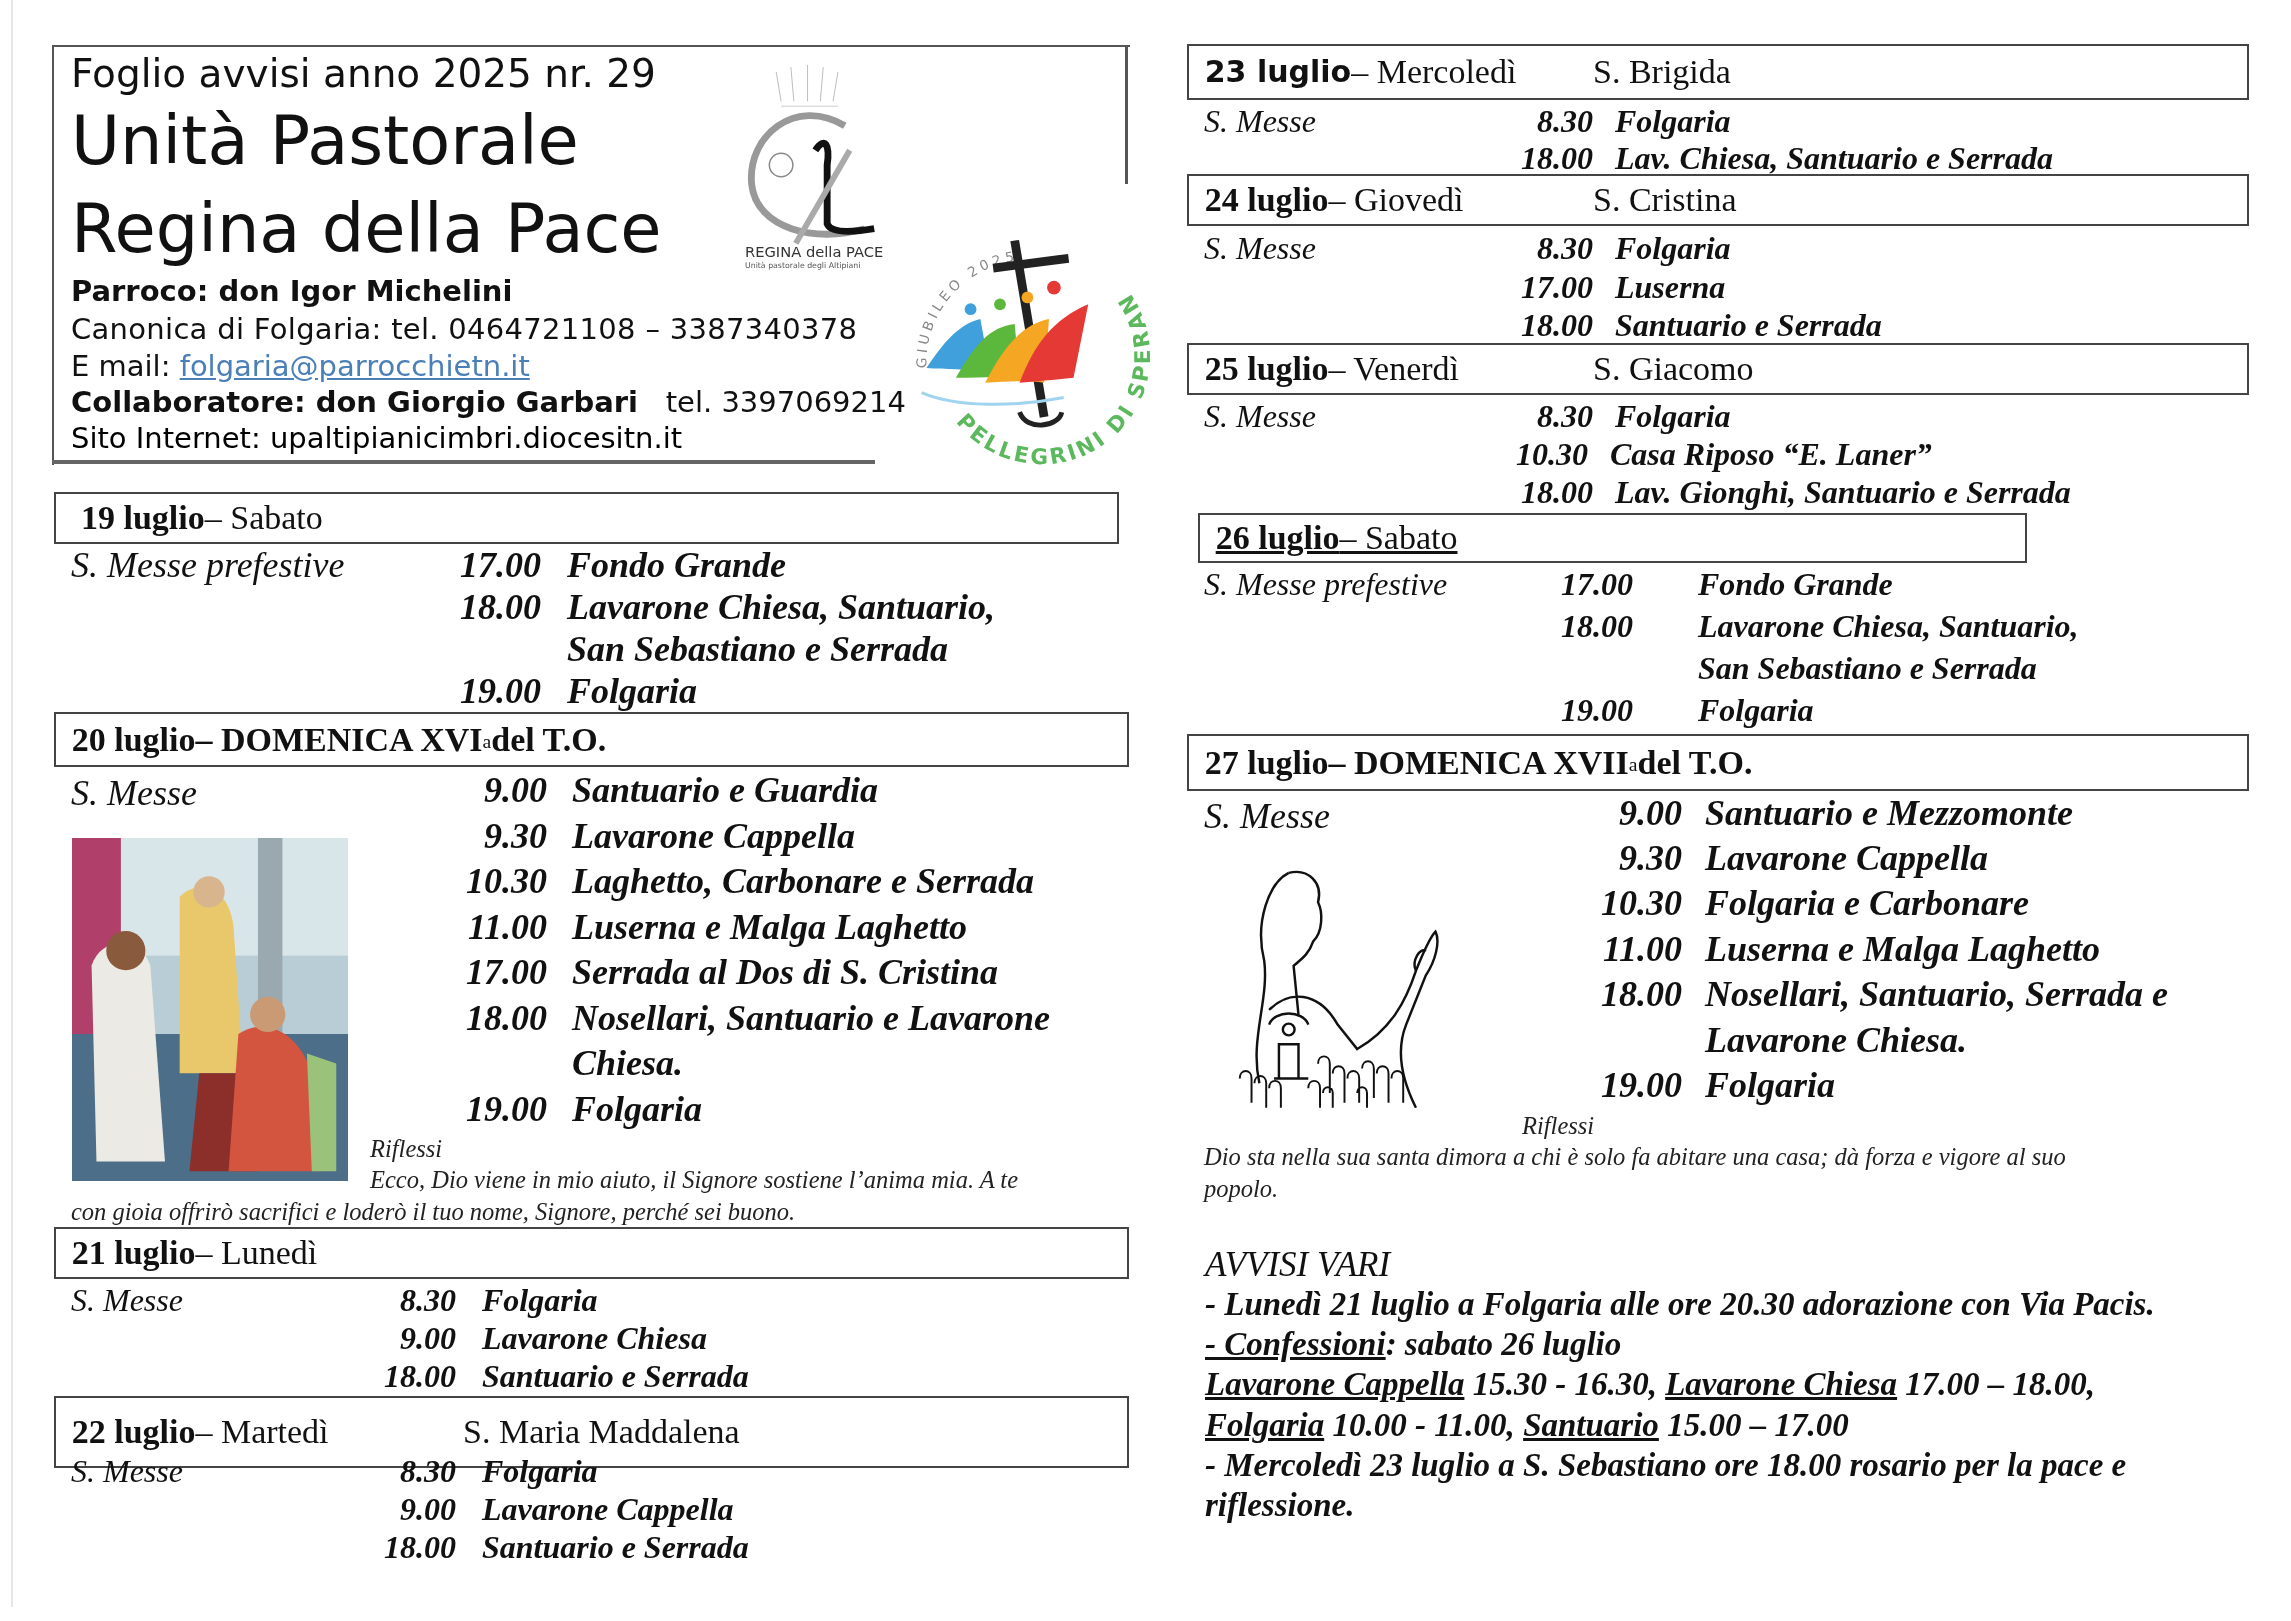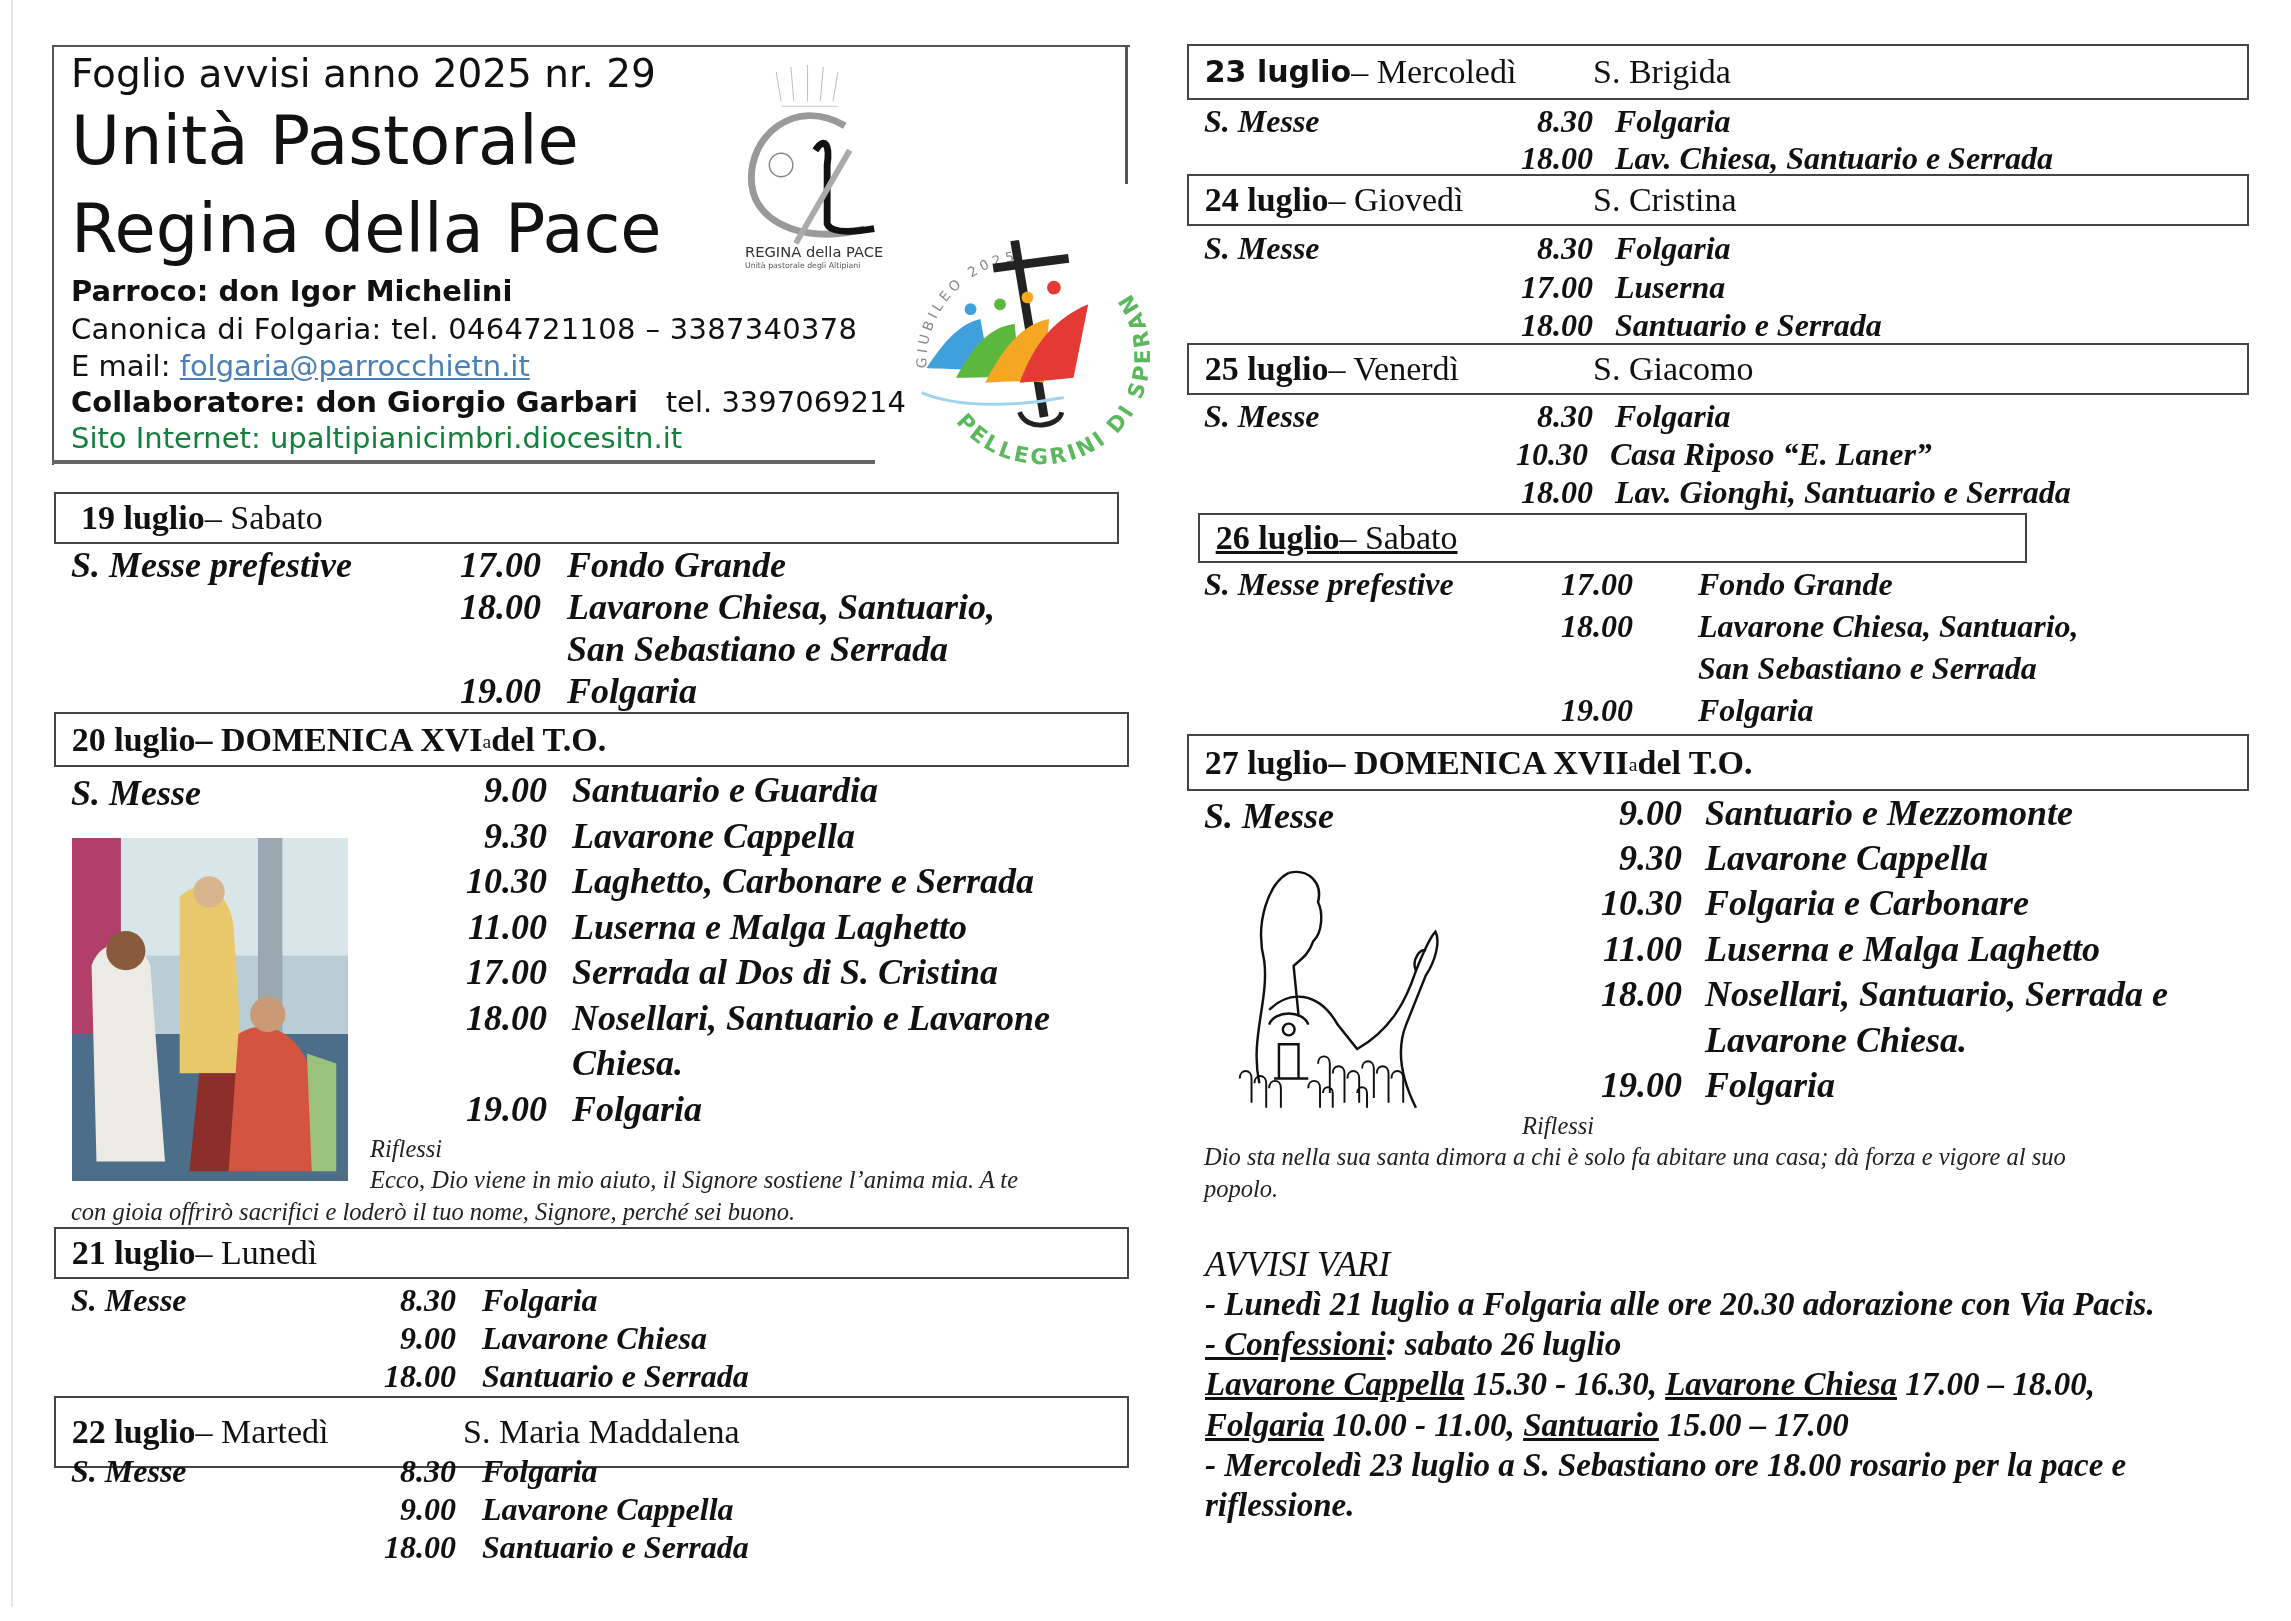--- a/index.html
+++ b/index.html
@@ -20,39 +20,39 @@
   .hdr-issue { top:51px; font-size:39px; }
   .hdr-title1 { top:102px; font-size:67px; }
   .hdr-title2 { top:190px; font-size:67px; }
   .hdr-line { font-size:29px; }
   .hdr-parroco { top:274px; font-weight:bold; }
   .hdr-canonica { top:312px; letter-spacing:0.3px; }
   .hdr-email { top:349px; }
   .hdr-email a { color:#4a7fb8; text-decoration:underline; }
   .hdr-collab { top:385px; }
   .hdr-collab b { font-weight:bold; }
-  .hdr-site { top:421px; color:#15803d; }
+  .hdr-site { top:421px; color:#000000; }
   
   .logo-regina { position:absolute; left:737px; top:57px; width:147px; height:216px; }
   .logo-regina-label { position:absolute; left:745px; top:243px; font-family:"DejaVu Sans", sans-serif; font-size:14.7px; color:#333; white-space:nowrap; }
   .logo-regina-sub { position:absolute; left:745px; top:261px; font-family:"DejaVu Sans", sans-serif; font-size:7.8px; color:#555; white-space:nowrap; }
   .logo-jubilee { position:absolute; left:897px; top:221px; width:255px; height:250px; }
   
   .daybox {
     position:absolute; border:2px solid #444; box-sizing:border-box;
     font-size:34px; line-height:1; white-space:nowrap;
     padding-left:15.7px; display:flex; align-items:center;
   }
   .daybox .d-date { font-weight:bold; }
   .daybox .d-rest { font-weight:normal; }
   .daybox .d-saint { position:absolute; }
   .daybox.sunday .d-rest { font-weight:bold; }
   .daybox sup { font-size:19.6px; vertical-align:top; line-height:1; position:relative; top:2px; }
   
-  .lbl { position:absolute; font-style:italic; font-weight:bold; white-space:nowrap; }
+  .lbl { position:absolute; font-style:italic; font-weight:normal; white-space:nowrap; }
   .time { position:absolute; font-style:italic; font-weight:bold; text-align:right; white-space:nowrap; }
   .place { position:absolute; font-style:italic; font-weight:bold; white-space:nowrap; }
   .s30 { font-size:32px; }
   .s35 { font-size:36px; }
   .riflessi { position:absolute; font-style:italic; font-size:24.5px; white-space:nowrap; color:#222; }
   .avvisi-title { position:absolute; left:1205px; top:1245px; font-style:italic; font-size:35px; }
   .avv { position:absolute; left:1205px; font-style:italic; font-weight:bold; font-size:33px; white-space:nowrap; }
   .avv u { text-decoration:underline; }
   .painting { position:absolute; left:72px; top:838px; width:276px; height:343px; overflow:hidden; }
   .drawing { position:absolute; left:1230px; top:853px; width:274px; height:260px; }

